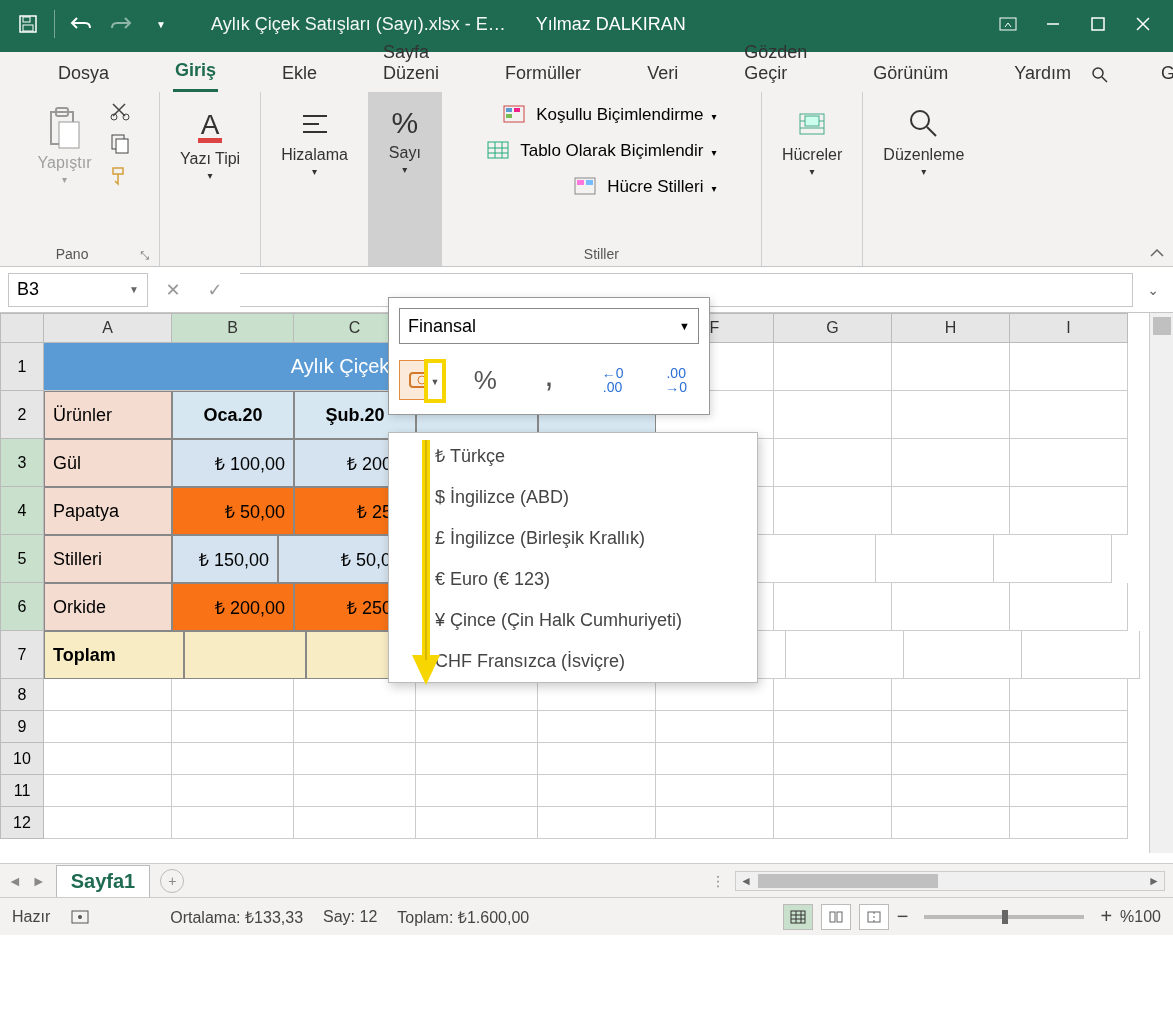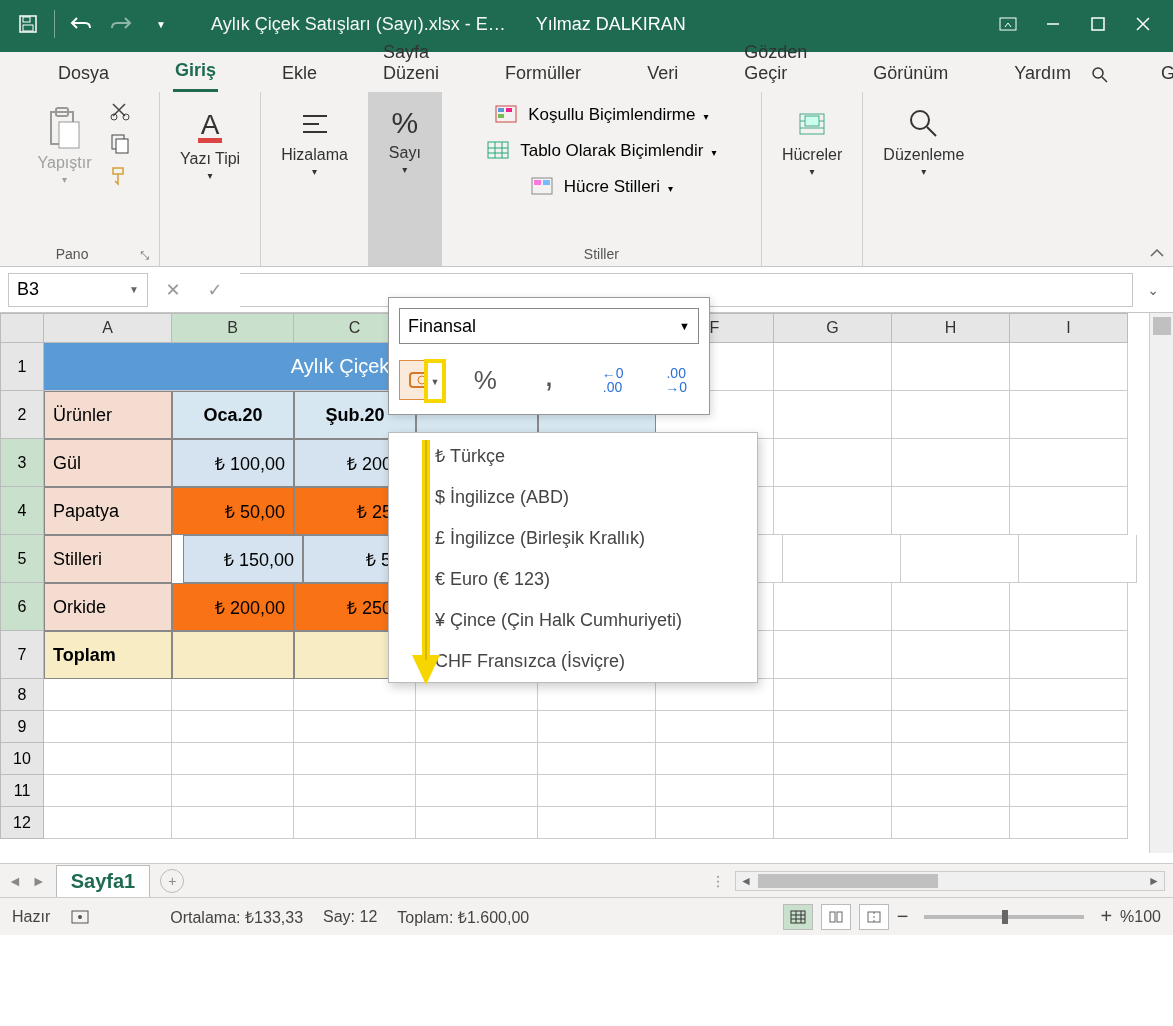--- a/index.html
+++ b/index.html
@@ -23,21 +23,21 @@
 
 .ribbon { background: #f3f2f1; height: 175px; display: flex; border-bottom: 1px solid #c8c6c4; position: relative; }
 .rgroup { border-right: 1px solid #d0d0d0; padding: 8px 10px 4px; display: flex; flex-direction: column; align-items: center; justify-content: space-between; }
 .rgroup-label { font-size: 14px; color: #555; margin-top: 3px; }
 .rgroup-body { flex: 1; display: flex; align-items: center; gap: 6px; }
 .bigbtn { display: flex; flex-direction: column; align-items: center; justify-content: center; padding: 6px 10px; font-size: 16px; color: #333; }
 .bigbtn svg, .bigbtn .ico { margin-bottom: 4px; }
 .bigbtn.disabled { color: #a0a0a0; }
 .dd-arrow { font-size: 10px; margin-top: 2px; }
 .rgroup.active { background: #d0d0d0; }
-.stiller-body { display: flex; flex-direction: column; gap: 6px; align-items: center; }
+.stiller-body { display: flex; flex-direction: column; gap: 6px; align-items: flex-end; }
 .stiller-item { display: flex; align-items: center; gap: 8px; font-size: 17px; padding: 4px 2px; }
 .stiller-item .sico { width: 26px; height: 22px; }
 .collapse-arrow { position: absolute; right: 8px; bottom: 6px; }
 .launcher { font-size: 11px; color: #666; align-self: flex-end; margin-left: 6px; }
 .pano-body { display: flex; gap: 8px; align-items: flex-start; }
 .pano-col { display: flex; flex-direction: column; gap: 10px; }
 
 
 .formulabar { height: 46px; display: flex; align-items: center; border-bottom: 1px solid #c8c6c4; padding: 6px 8px; gap: 8px; }
 .namebox { width: 140px; height: 34px; border: 1px solid #c8c6c4; display: flex; align-items: center; padding: 0 8px; font-size: 18px; justify-content: space-between; }
@@ -399,42 +399,42 @@
           <div class="cell alt2" style="width: 122px;">₺     25,0</div>
           <div class="cell alt2" style="width: 122px;"></div>
           <div class="cell alt2" style="width: 118px;"></div>
           <div class="cell blank" style="width: 118px;"></div>
           <div class="cell blank" style="width: 118px;"></div>
           <div class="cell blank" style="width: 118px;"></div>
           <div class="cell blank" style="width: 118px;"></div>
         </div>
         <div class="row">
           <div class="cell prod" style="width: 128px;">Stilleri</div>
-          <div class="cell alt1" style="width: 120px; margin-left: 11px;">₺   150,00</div>
+          <div class="cell alt1" style="width: 106px;">₺   150,00</div>
           <div class="cell alt1" style="width: 122px;">₺     50,0</div>
           <div class="cell alt1" style="width: 122px;"></div>
           <div class="cell alt1" style="width: 118px;"></div>
           <div class="cell blank" style="width: 118px;"></div>
           <div class="cell blank" style="width: 118px;"></div>
           <div class="cell blank" style="width: 118px;"></div>
           <div class="cell blank" style="width: 118px;"></div>
         </div>
         <div class="row">
           <div class="cell prod" style="width: 128px;">Orkide</div>
           <div class="cell alt2" style="width: 122px;">₺   200,00</div>
           <div class="cell alt2" style="width: 122px;">₺   250,0</div>
           <div class="cell alt2" style="width: 122px;"></div>
           <div class="cell alt2" style="width: 118px;"></div>
           <div class="cell blank" style="width: 118px;"></div>
           <div class="cell blank" style="width: 118px;"></div>
           <div class="cell blank" style="width: 118px;"></div>
           <div class="cell blank" style="width: 118px;"></div>
         </div>
         <div class="row">
-          <div class="cell total" style="width: 128px;">Toplam</div>
+          <div class="cell total" style="width: 140px;">Toplam</div>
           <div class="cell totalv" style="width: 122px;"></div>
           <div class="cell totalv" style="width: 122px;"></div>
           <div class="cell totalv" style="width: 122px;"></div>
           <div class="cell totalv" style="width: 118px;"></div>
           <div class="cell blank" style="width: 118px;"></div>
           <div class="cell blank" style="width: 118px;"></div>
           <div class="cell blank" style="width: 118px;"></div>
           <div class="cell blank" style="width: 118px;"></div>
         </div>
         <div class="row">

